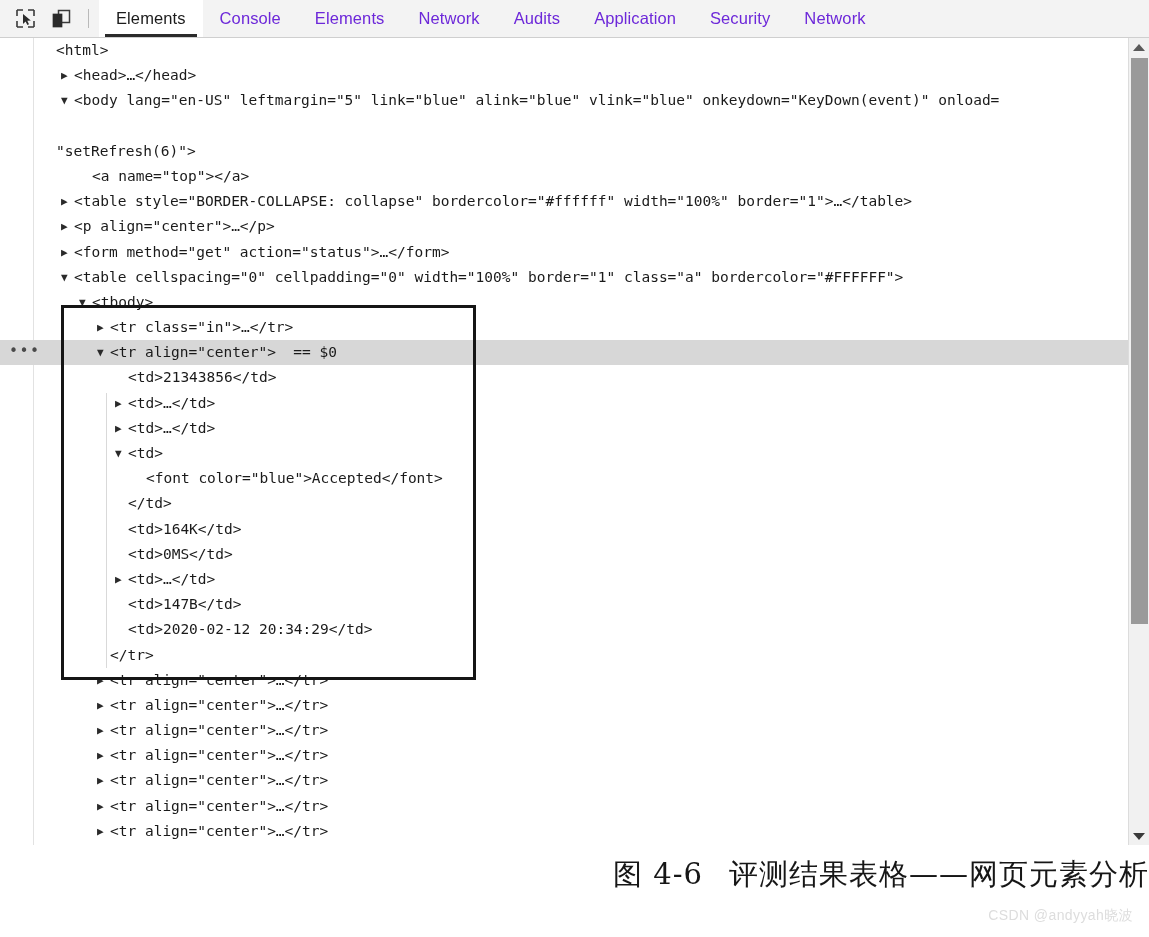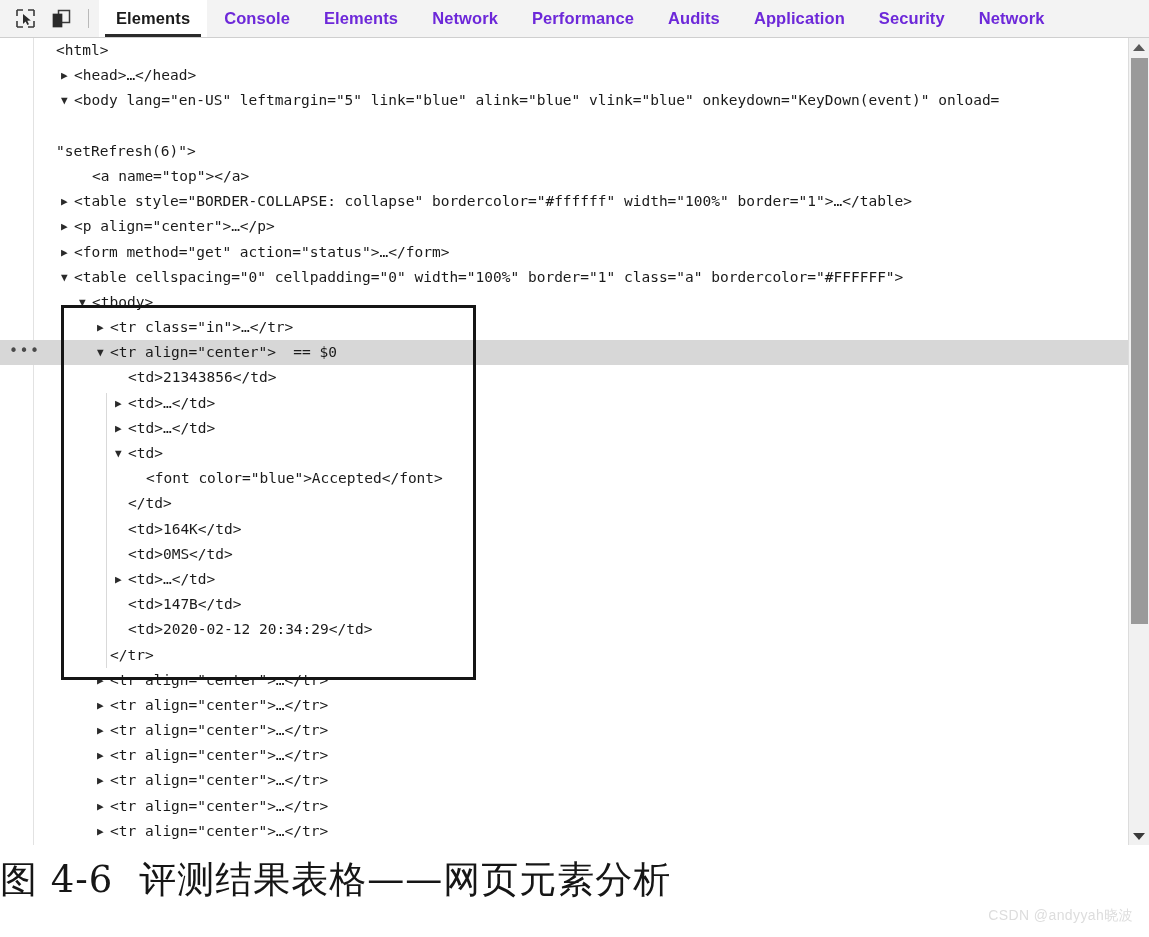--- a/index.html
+++ b/index.html
@@ -28,21 +28,20 @@
 
   
   #toolbar {
     position: relative;
     height: 38px;
     background: #f3f3f3;
     border-bottom: 1px solid #cfcfcf;
     display: flex;
     align-items: stretch;
     box-sizing: border-box;
-    font-weight: bold;
   }
   .tool-icons {
     display: flex;
     align-items: center;
     padding: 0 6px 0 14px;
     gap: 14px;
   }
   .tool-icon {
     width: 22px;
     height: 22px;
@@ -223,23 +222,23 @@
     height: 566px;
     background: #9a9a9a;
   }
 
   
   #caption {
     position: absolute;
     left: 0;
     right: 0;
     top: 855px;
-    text-align: left;
+    text-align: right;
     font-family: "DejaVu Serif", "Liberation Serif", serif;
-    font-size: 37px;
+    font-size: 29px;
     color: #161616;
     letter-spacing: 1px;
   }
   #caption .cap-num { margin-right: 26px; }
 
   
   #watermark {
     position: absolute;
     right: 16px;
     bottom: 12px;
@@ -277,23 +276,20 @@
       <div class="tab">
           <span>Console</span>
         </div>
       <div class="tab">
           <span>Elements</span>
         </div>
       <div class="tab">
           <span>Network</span>
         </div>
       <div class="tab">
-          <span>Performance</span>
-        </div>
-      <div class="tab">
           <span>Audits</span>
         </div>
       <div class="tab">
           <span>Application</span>
         </div>
       <div class="tab">
           <span>Security</span>
         </div>
       <div class="tab">
           <span>Network</span>

